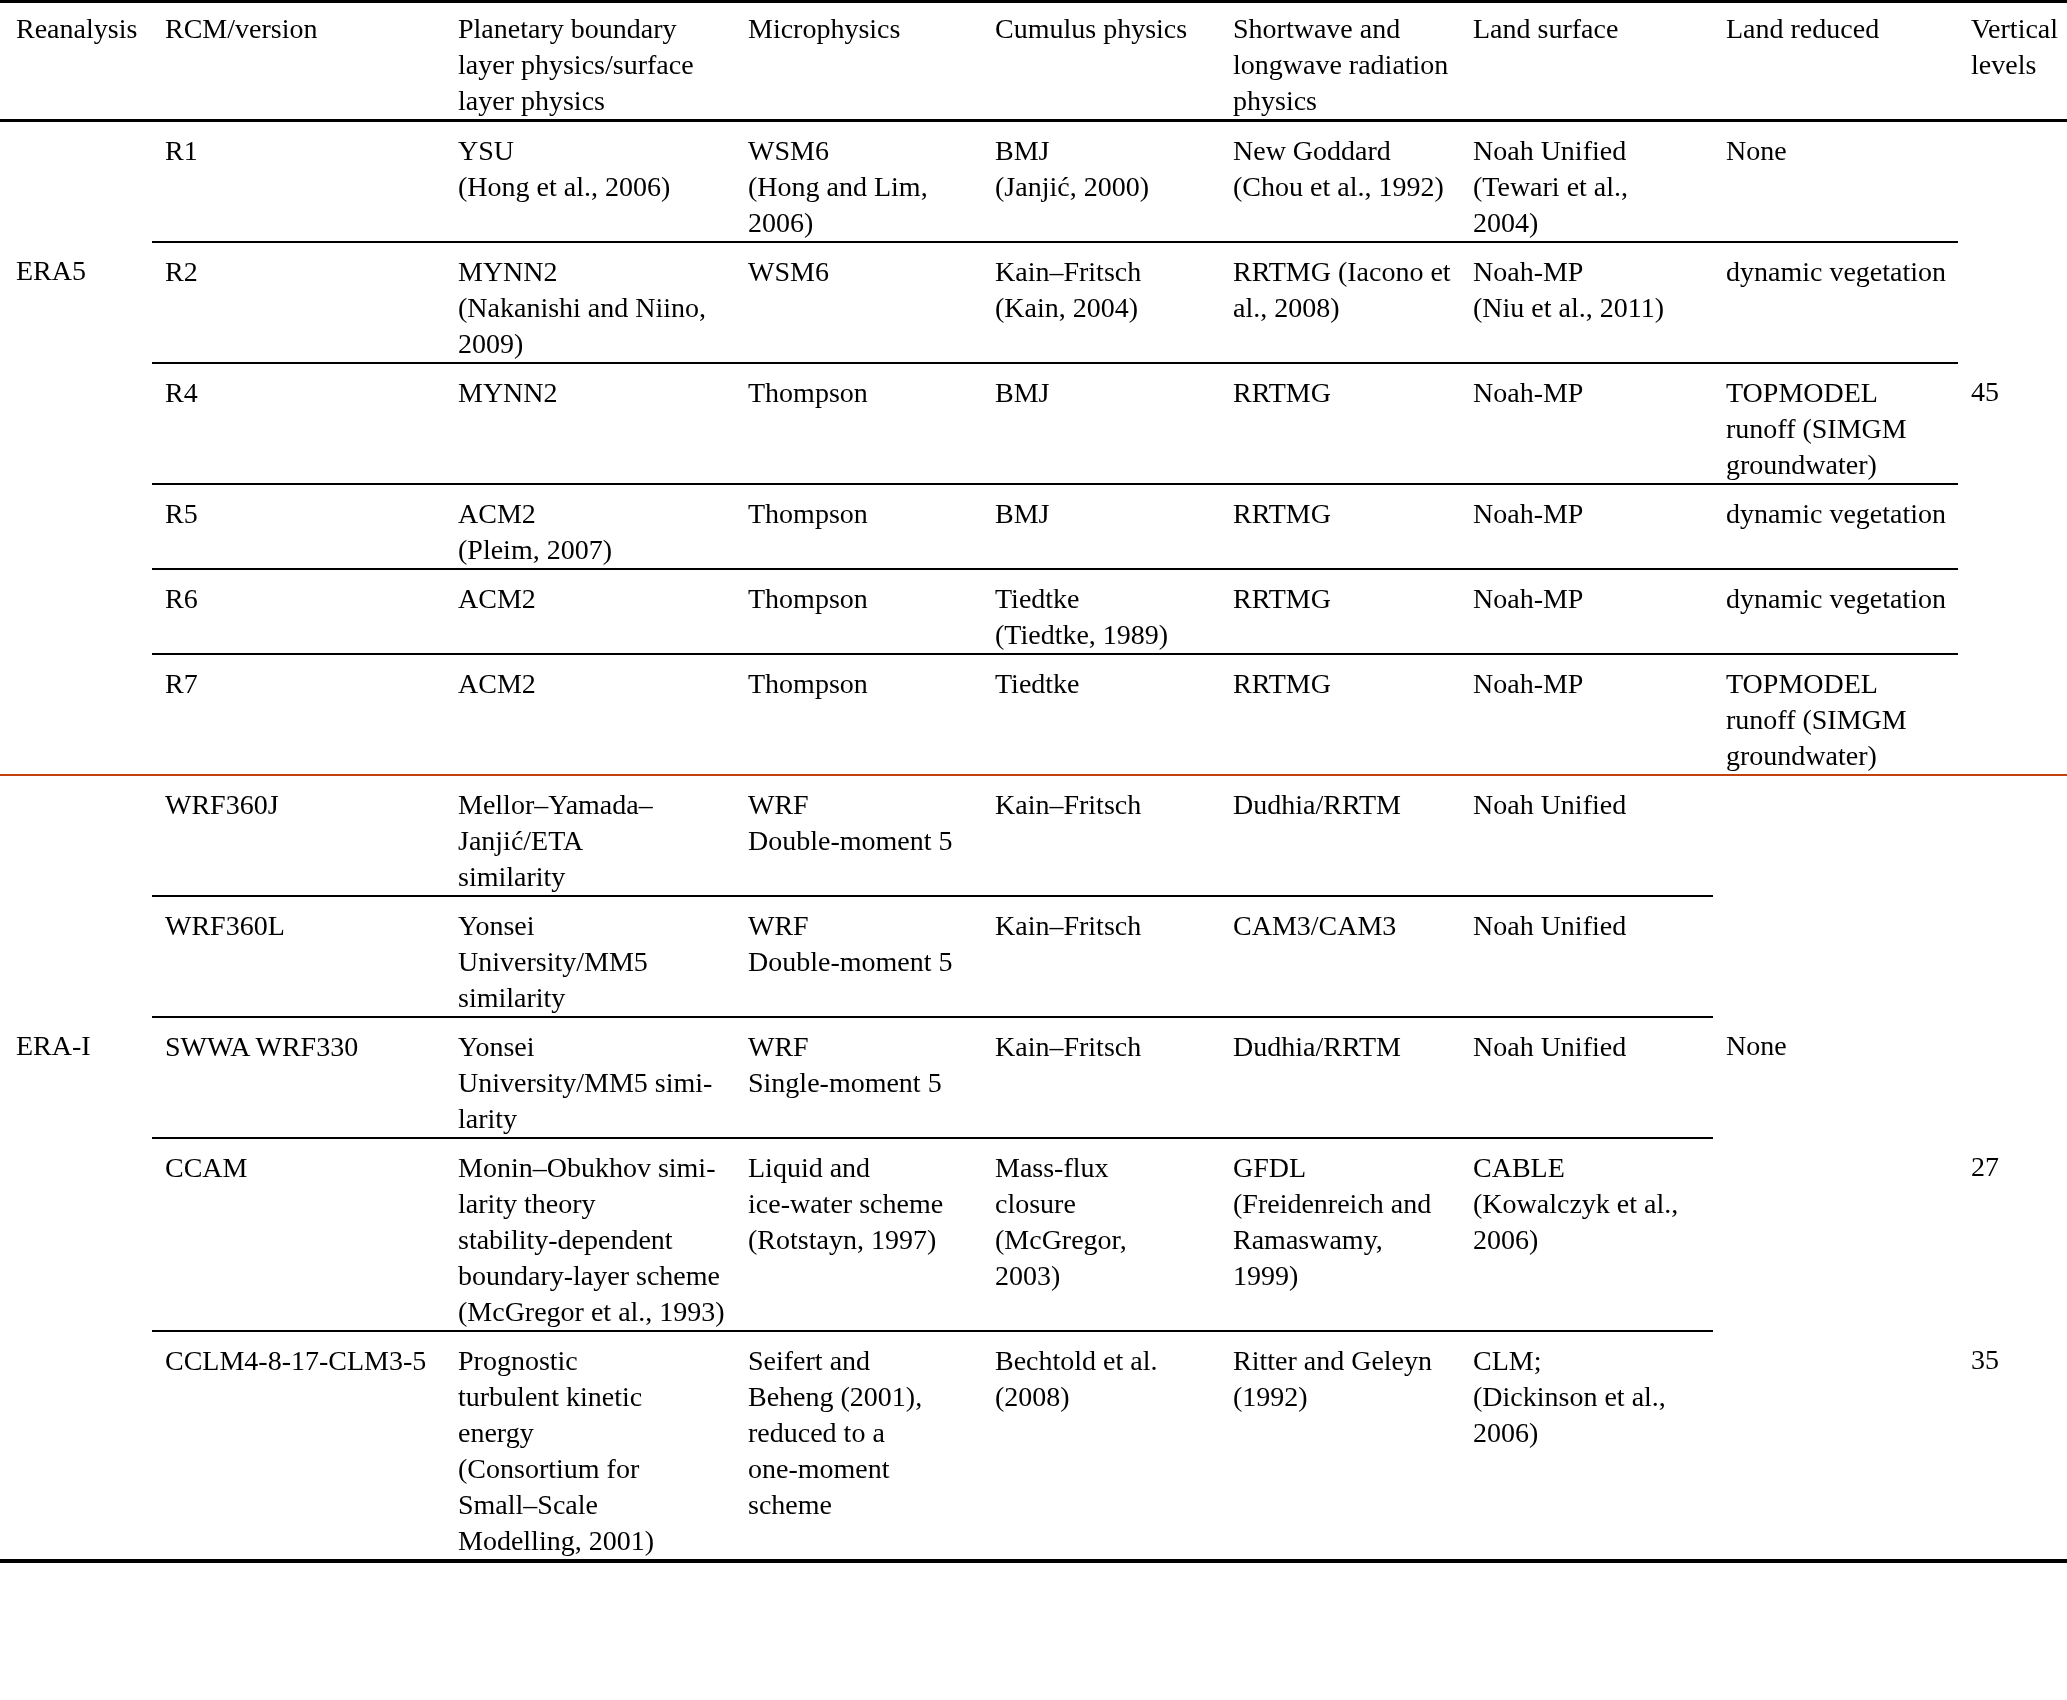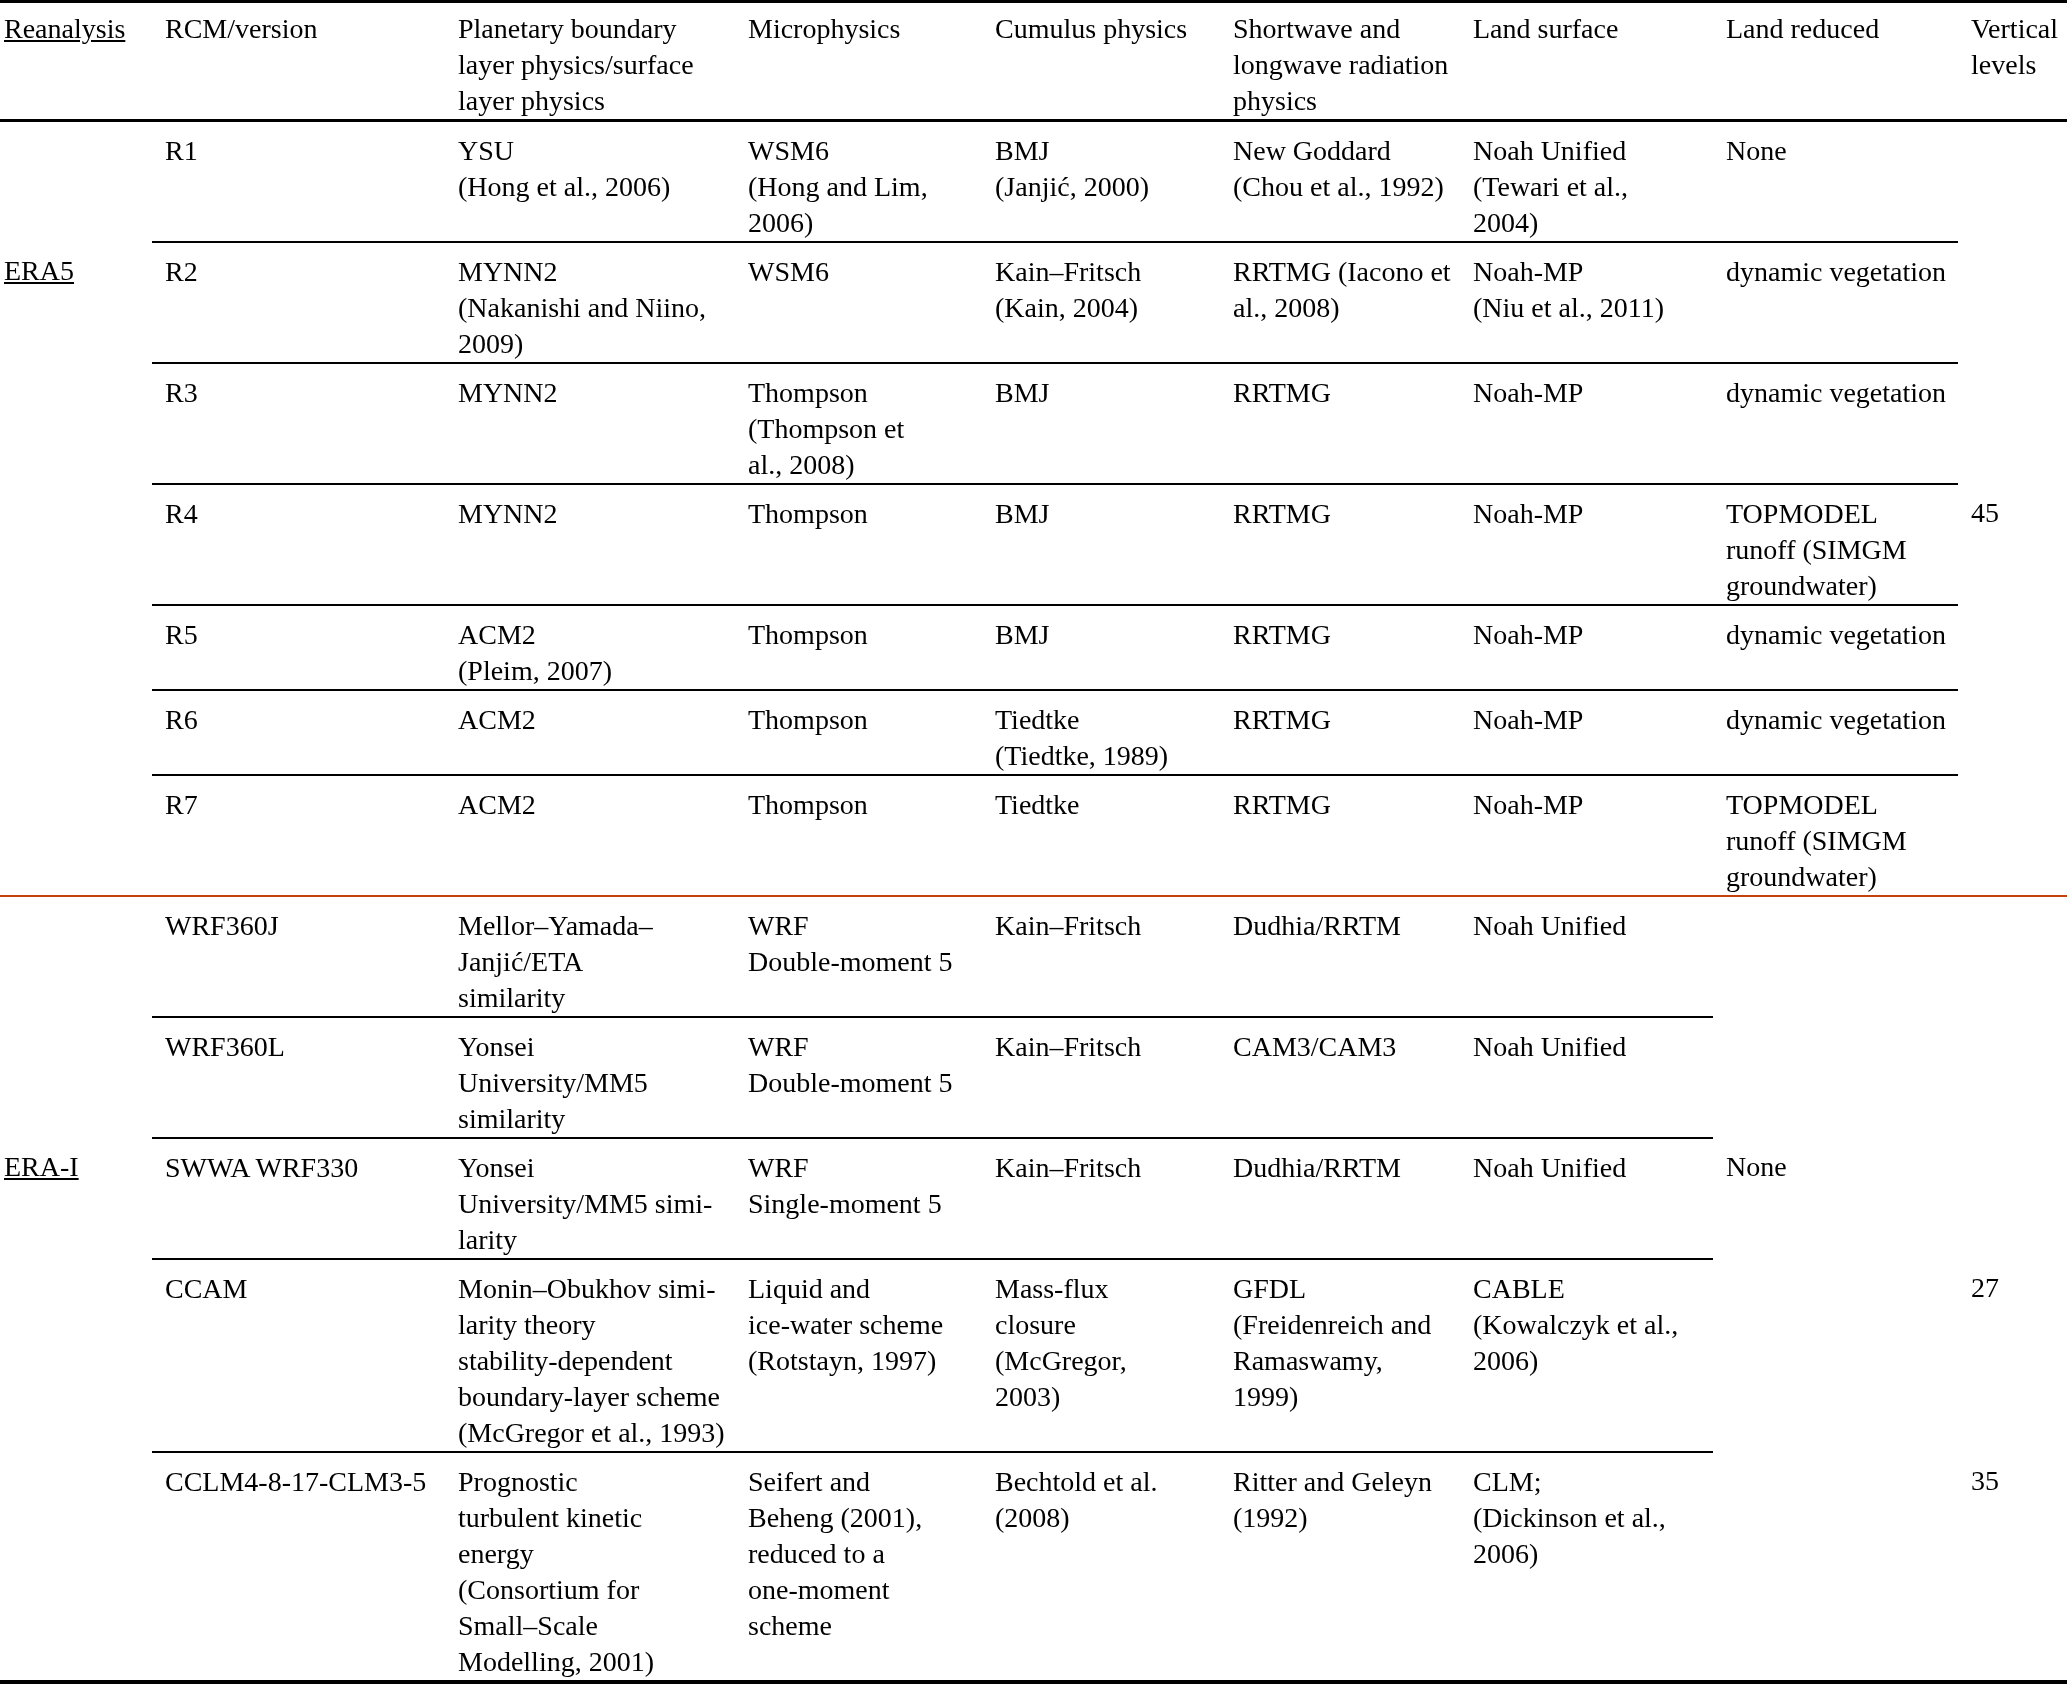--- a/index.html
+++ b/index.html
@@ -26,21 +26,21 @@
     color: #000;
   }
   th, td {
     vertical-align: top;
     text-align: left;
     font-weight: normal;
     padding: 11px 6px 0 13px;
     white-space: pre-line;
     overflow: hidden;
   }
-  th:first-child, td:first-child { padding-left: 4px; text-decoration: underline; }
+  th:first-child, td:first-child { padding-left: 16px; }
   thead th {
     border-bottom: 3px solid #000;
     height: 104px;
     padding-top: 8px;
   }
   td.rule { border-top: 2px solid #000; }
   tr.group-start > td { border-top: 2px solid #c2410c; }
 </style>
 </head>
 <body>
@@ -104,33 +104,20 @@
           <td class="rule">WSM6</td>
           <td class="rule">Kain–Fritsch
 (Kain, 2004)</td>
           <td class="rule">RRTMG (Iacono et
 al., 2008)</td>
           <td class="rule">Noah-MP
 (Niu et al., 2011)</td>
           <td class="rule">dynamic vegetation</td>
           <td></td>
         </tr>
-        <tr style="height: 112px;">
-          <td></td>
-          <td class="rule">R3</td>
-          <td class="rule">MYNN2</td>
-          <td class="rule">Thompson
-(Thompson et
-al., 2008)</td>
-          <td class="rule">BMJ</td>
-          <td class="rule">RRTMG</td>
-          <td class="rule">Noah-MP</td>
-          <td class="rule">dynamic vegetation</td>
-          <td></td>
-        </tr>
         <tr style="height: 114px;">
           <td></td>
           <td class="rule">R4</td>
           <td class="rule">MYNN2</td>
           <td class="rule">Thompson</td>
           <td class="rule">BMJ</td>
           <td class="rule">RRTMG</td>
           <td class="rule">Noah-MP</td>
           <td class="rule">TOPMODEL
 runoff (SIMGM

